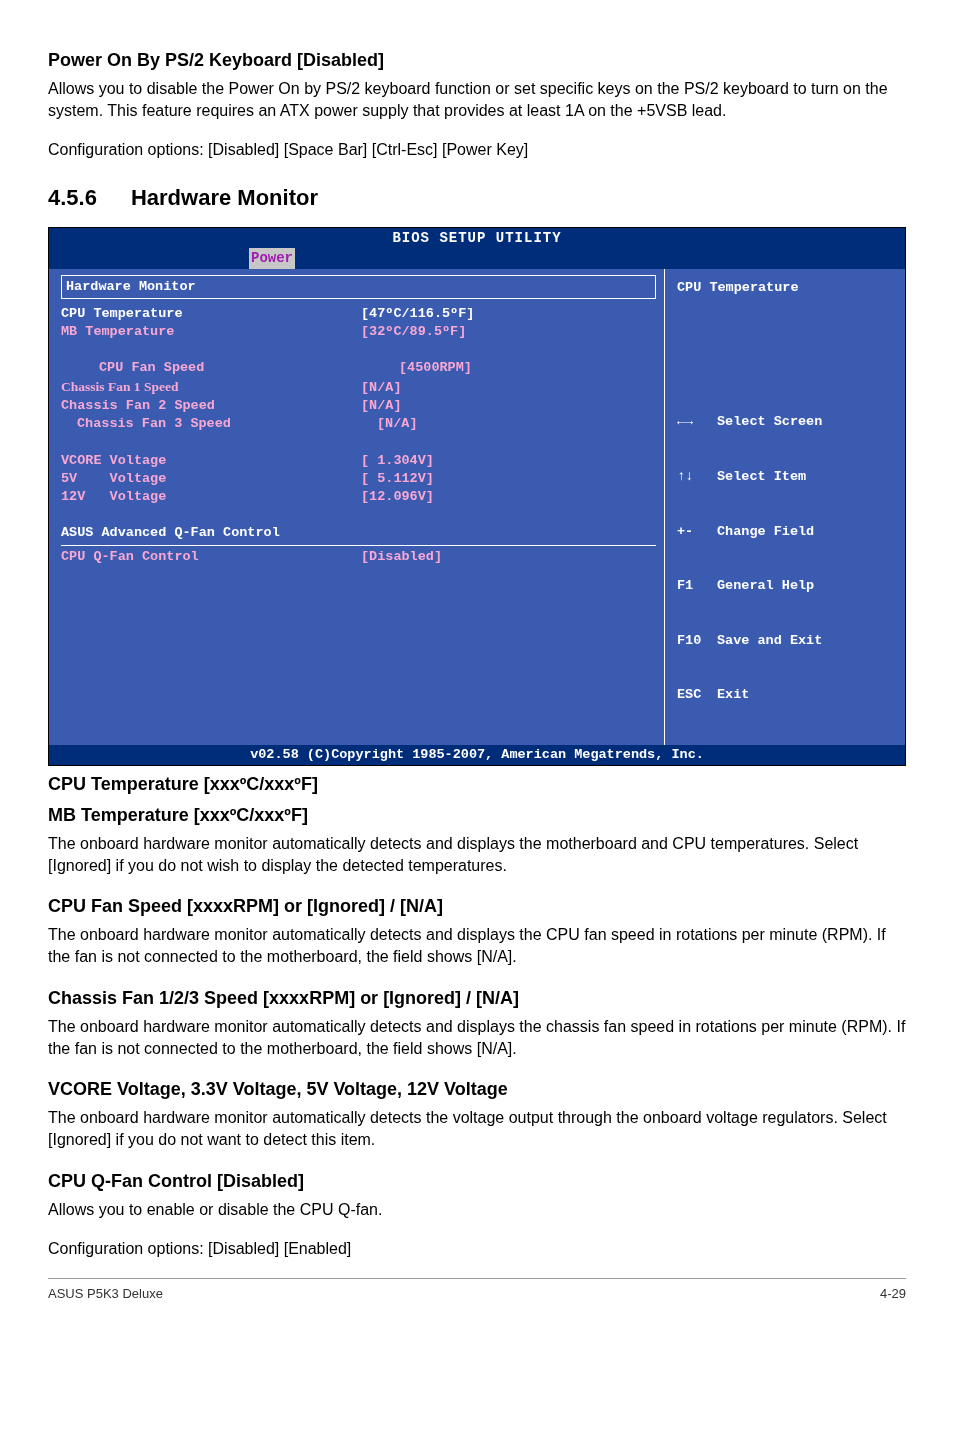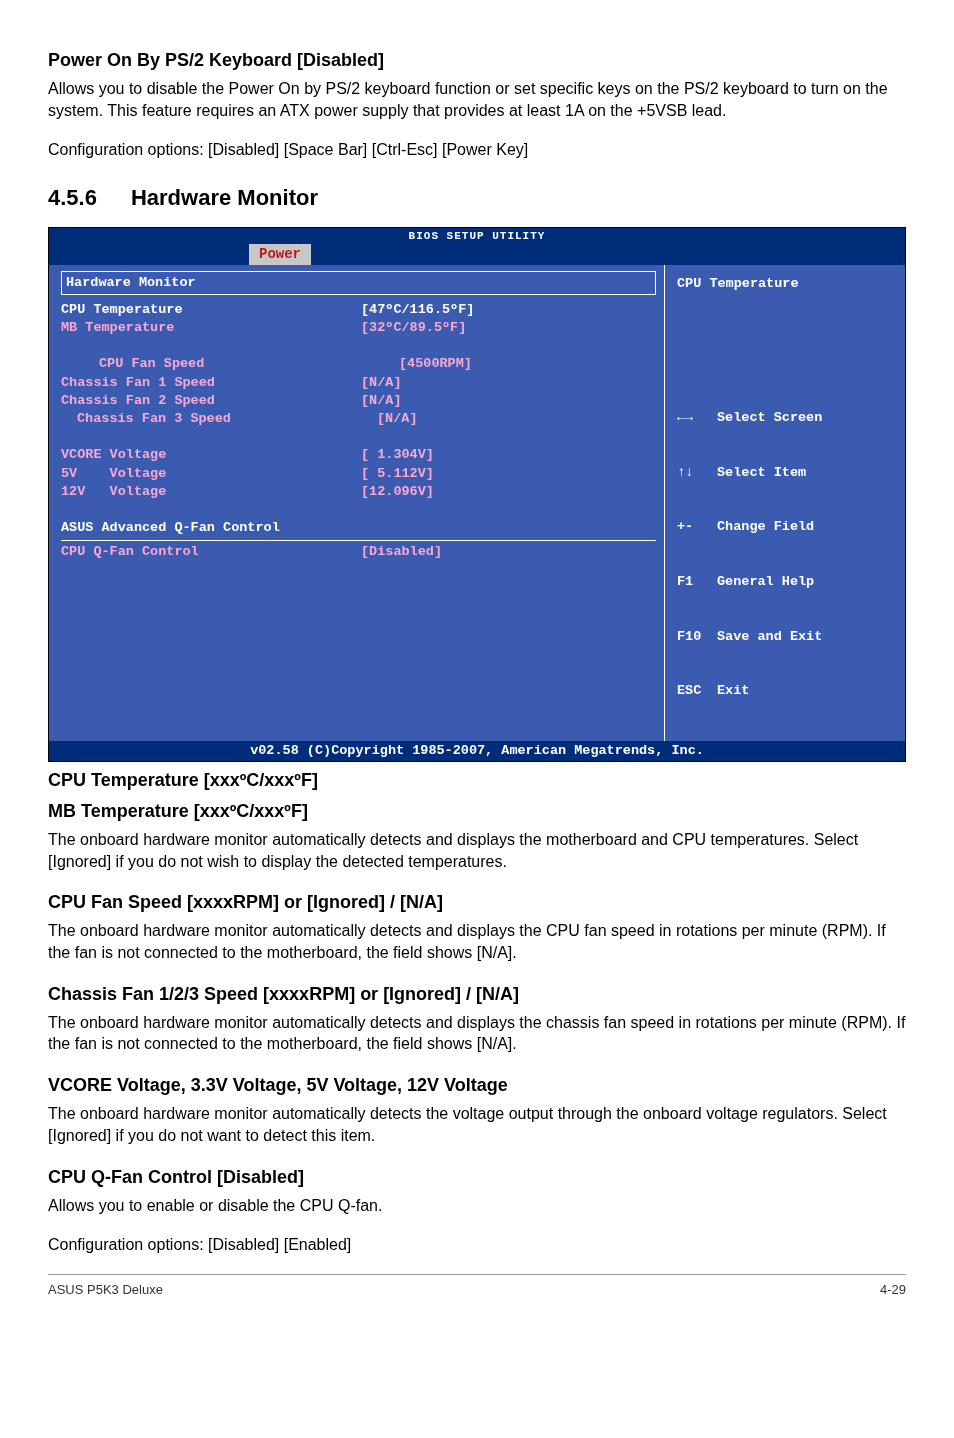--- a/index.html
+++ b/index.html
@@ -34,36 +34,36 @@
   .bios-container {
     margin: 0 0 6px 0;
     border: 1px solid #000;
   }
   .bios-top {
     background: #002D7A;
     text-align: center;
     color: #fff;
     font-family: "Courier New", monospace;
     font-weight: bold;
-    font-size: 11px;
+    font-size: 14px;
     padding: 1px 0 0 0;
     letter-spacing: 1px;
   }
   .tab-row {
     background: #002D7A;
     font-family: "Courier New", monospace;
     font-size: 14px;
     padding: 0 0 0 200px;
   }
   .tab {
     display: inline-block;
     background: #C7C7C7;
-    color: #b91c1c;
+    color: #a21caf;
     font-weight: bold;
-    padding: 1px 10px;
+    padding: 1px 2px;
   }
   .bios-body {
     display: flex;
     background: #3A5BB0;
     font-family: "Courier New", monospace;
     font-size: 13.5px;
     font-weight: bold;
   }
   .bios-left { flex: 1; padding: 6px 8px 4px 12px; }
   .bios-right {
@@ -122,21 +122,21 @@
     <span class="tab">Power</span>
   </div>
   <div class="bios-body">
     <div class="bios-left">
       <div class="hdr-row">Hardware Monitor</div>
 
       <div class="line"><span class="valwhite" style="display:inline-block;width:300px;">CPU Temperature</span><span class="valwhite">[47ºC/116.5ºF]</span></div>
       <div class="line"><span class="label" style="display:inline-block;width:300px;">MB Temperature</span><span class="label">[32ºC/89.5ºF]</span></div>
       <div class="line">&nbsp;</div>
       <div class="line"><span class="label" style="display:inline-block;width:300px;margin-left:38px;">CPU Fan Speed</span><span class="label">[4500RPM]</span></div>
-      <div class="line"><span class="label" style="display:inline-block;width:300px;">Chassis Fan 1 Speed</span><span class="label">[N/A]</span></div>
+      <div class="line"><span class="label" style="display:inline-block;width:300px;font-family:Liberation Serif, serif;">Chassis Fan 1 Speed</span><span class="label">[N/A]</span></div>
       <div class="line"><span class="label" style="display:inline-block;width:300px;">Chassis Fan 2 Speed</span><span class="label">[N/A]</span></div>
       <div class="line"><span class="label" style="display:inline-block;width:300px;margin-left:16px;">Chassis Fan 3 Speed</span><span class="label">[N/A]</span></div>
       <div class="line">&nbsp;</div>
       <div class="line"><span class="label" style="display:inline-block;width:300px;">VCORE Voltage</span><span class="label">[ 1.304V]</span></div>
       <div class="line"><span class="label" style="display:inline-block;width:300px;">5V    Voltage</span><span class="label">[ 5.112V]</span></div>
       <div class="line"><span class="label" style="display:inline-block;width:300px;">12V   Voltage</span><span class="label">[12.096V]</span></div>
       <div class="line">&nbsp;</div>
       <div class="line"><span class="valwhite" style="display:inline-block;width:300px;">ASUS Advanced Q-Fan Control</span></div>
       <div style="border-top:1px solid #fff; margin:2px 0;"></div>
       <div class="line"><span class="label" style="display:inline-block;width:300px;">CPU Q-Fan Control</span><span class="label">[Disabled]</span></div>

